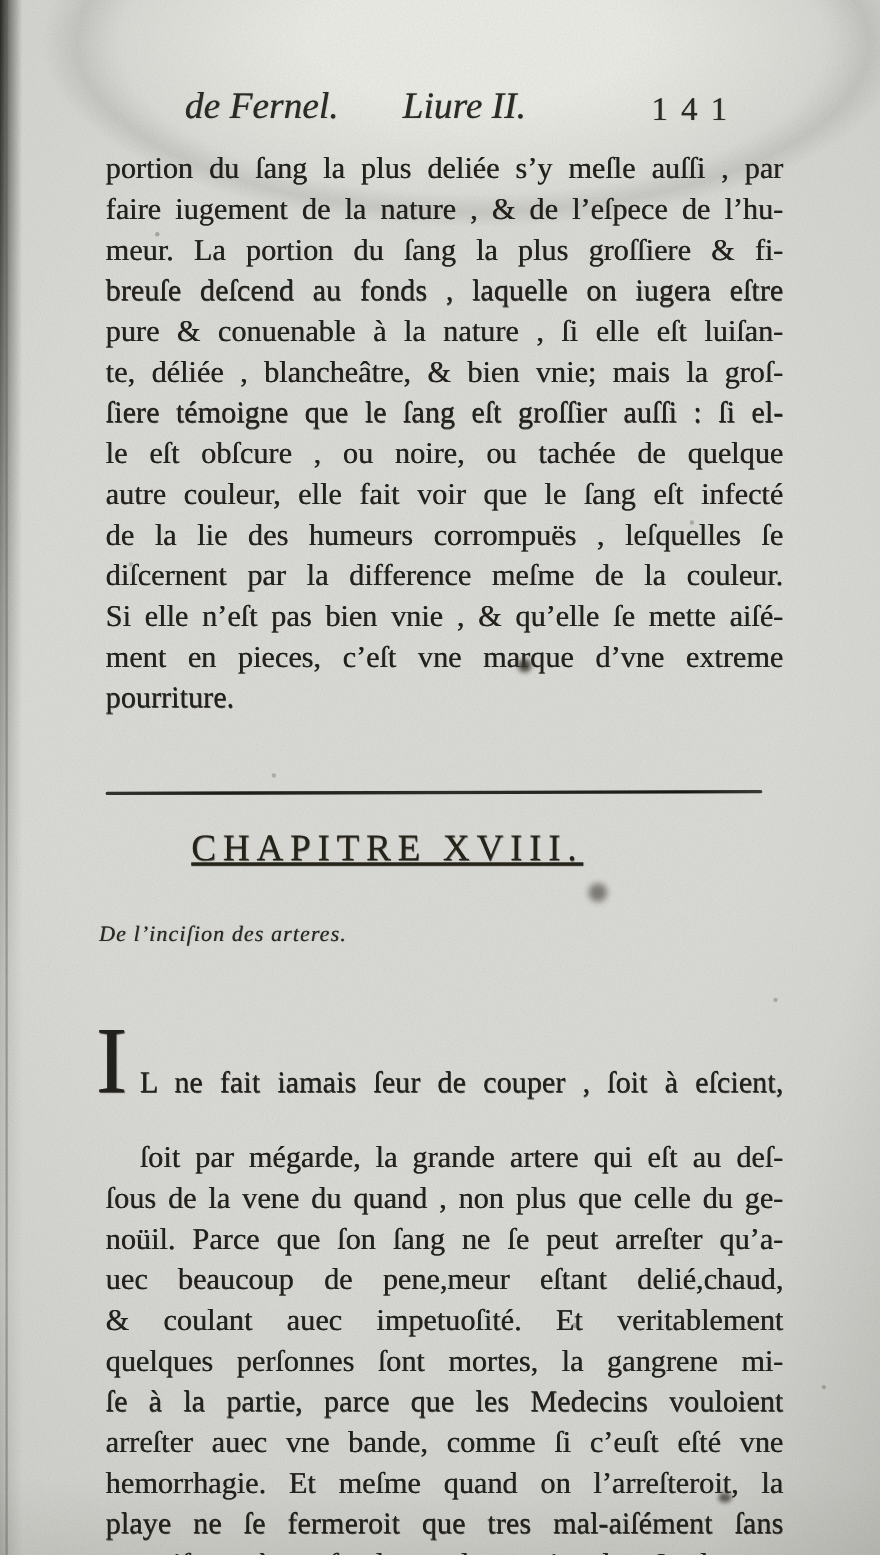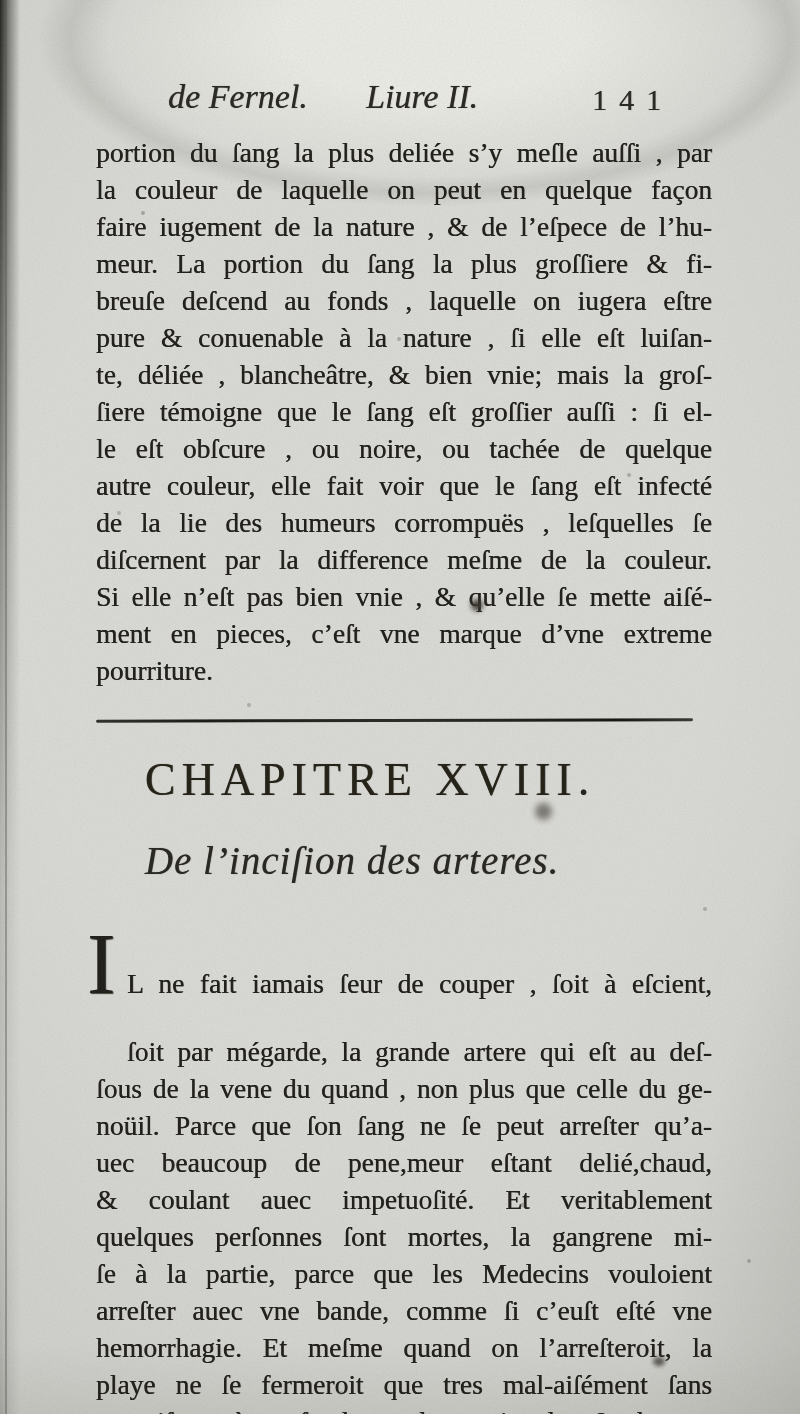--- a/index.html
+++ b/index.html
@@ -50,27 +50,28 @@
   .dropcap {
     position:absolute; left:87px; top:921px; font-size:86px; line-height:1;
     color:#23211c; text-shadow:0.8px 0.5px 1px rgba(32,29,23,0.8);
   }
   .divider {
     position:absolute; left:96px; top:719px; width:597px; height:3px; border-radius:2px;
     background:linear-gradient(to right,#34342f,#1d1d18 18%,#2e2e29 52%,#191914 88%,#3c3c36);
     transform:rotate(-0.15deg);
   }
   .chapter-heading {
-    position:absolute; left:108px; top:753px; width:524px; text-align:center;
-    font-size:46px; letter-spacing:6px; color:#262419; white-space:nowrap;
+    position:absolute; left:90px; top:753px; width:524px; text-align:center;
+    font-size:34px; letter-spacing:6px; color:#262419; white-space:nowrap;
     text-shadow:0.4px 0.3px 0.7px rgba(35,32,26,0.7);
+    text-decoration:underline;
   }
   .chapter-subtitle {
-    position:absolute; left:90px; top:838px; width:524px; text-align:center;
-    font-style:italic; font-size:39px; letter-spacing:1px; color:#2a2822; white-space:nowrap;
+    position:absolute; left:90px; top:838px; width:524px; text-align:left;
+    font-style:italic; font-size:20px; letter-spacing:1px; color:#2a2822; white-space:nowrap;
     text-shadow:0.4px 0.3px 0.7px rgba(35,32,26,0.7);
   }
   
   .speck { position:absolute; border-radius:50%; }
   .speck-a { left:535px; top:803px; width:17px; height:17px; background:#6e6c65; filter:blur(3px); opacity:0.85; }
   .speck-b { left:471px; top:599px; width:12px; height:12px; background:#3a372f; filter:blur(2.5px); opacity:0.9; }
   .speck-c { left:653px; top:1357px; width:12px; height:9px; background:#4a4740; filter:blur(2px); opacity:0.85; }
   .flyspecks {
     position:absolute; left:0; top:0; width:2px; height:2px; border-radius:50%; background:transparent;
     box-shadow:
@@ -94,21 +95,20 @@
 
   <div class="binding"></div>
   <div class="binding-line"></div>
 
   <span class="hdr hdr-left">de Fernel.</span>
   <span class="hdr hdr-center">Liure II.</span>
   <span class="hdr hdr-page">141</span>
 
   <div class="para para1">
     <div class="line">portion du ſang la plus deliée s’y meſle auſſi , par</div>
-    <div class="line">la couleur de laquelle on peut en quelque façon</div>
     <div class="line">faire iugement de la nature , &amp; de l’eſpece de l’hu-</div>
     <div class="line">meur.  La portion du ſang la plus groſſiere &amp; fi-</div>
     <div class="line">breuſe deſcend au fonds , laquelle on iugera eſtre</div>
     <div class="line">pure &amp; conuenable à la nature , ſi elle eſt luiſan-</div>
     <div class="line">te, déliée , blancheâtre, &amp; bien vnie; mais la groſ-</div>
     <div class="line">ſiere témoigne que le ſang eſt groſſier auſſi : ſi el-</div>
     <div class="line">le eſt obſcure , ou noire, ou tachée de quelque</div>
     <div class="line">autre couleur, elle fait voir que le ſang eſt infecté</div>
     <div class="line">de la lie des humeurs corrompuës , leſquelles ſe</div>
     <div class="line">diſcernent par la difference meſme de la couleur.</div>

